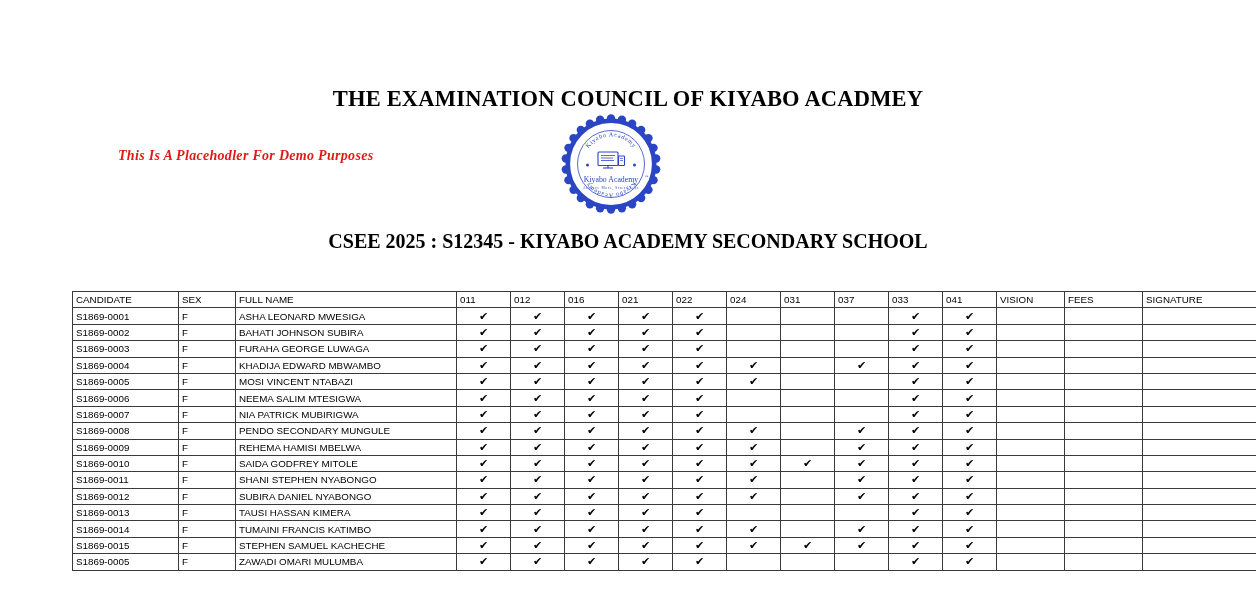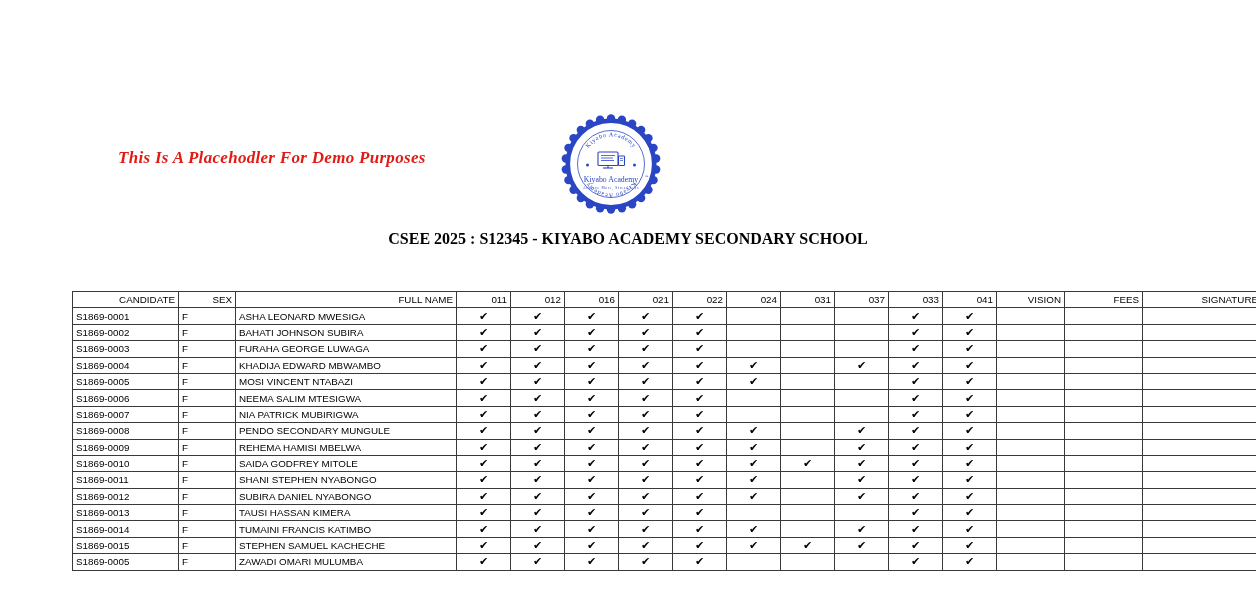--- a/index.html
+++ b/index.html
@@ -35,21 +35,21 @@
     white-space: nowrap;
   }
 
   .placeholder-note {
     position: absolute;
     top: 148px;
     left: 118px;
     font-family: "Liberation Serif", serif;
     font-style: italic;
     font-weight: bold;
-    font-size: 17px;
+    font-size: 14px;
     color: #e01b16;
     letter-spacing: 0.3px;
     white-space: nowrap;
   }
 
   
   .logo-wrap {
     position: absolute;
     top: 114px;
     left: 554px;
@@ -59,21 +59,21 @@
   .logo-wrap svg { display: block; }
 
   .doc-subtitle {
     position: absolute;
     top: 230px;
     left: 0;
     width: 1256px;
     text-align: center;
     font-family: "Liberation Serif", serif;
     font-weight: bold;
-    font-size: 16px;
+    font-size: 20px;
     color: #000000;
     white-space: nowrap;
   }
 
   
   .table-wrap {
     position: absolute;
     top: 291px;
     left: 72px;
     width: 1140px;
@@ -92,21 +92,21 @@
     border: 1px solid #3a3a3a;
     height: 16.4px;
     padding: 0 3px;
     overflow: hidden;
     white-space: nowrap;
     font-weight: normal;
     vertical-align: middle;
   }
 
   table.roster th {
-    text-align: right;
+    text-align: left;
     font-weight: normal;
   }
 
   td.mark-cell,
   th.mark-col {
     text-align: center;
   }
   th.mark-col { text-align: left; }
 
   .chk {
@@ -117,20 +117,21 @@
     color: #000000;
   }
 
   td.cand-cell, td.sex-cell, td.name-cell { text-align: left; }
 </style>
 </head>
 <body>
 
 <div class="page">
 
+  <div class="doc-title">THE EXAMINATION COUNCIL OF KIYABO ACADMEY</div>
 
   <div class="placeholder-note">This Is A Placehodler For Demo Purposes</div>
 
   <div class="logo-wrap">
     <svg width="114" height="100" viewBox="0 0 114 100">
       <g id="seal-scallop">
           <circle cx="57" cy="50" r="45.5" fill="#2b46c4"></circle>
           <circle cx="57.00" cy="4.50" r="4.2" fill="#2b46c4"></circle>
           <circle cx="67.89" cy="5.82" r="4.2" fill="#2b46c4"></circle>
           <circle cx="78.14" cy="9.71" r="4.2" fill="#2b46c4"></circle>

